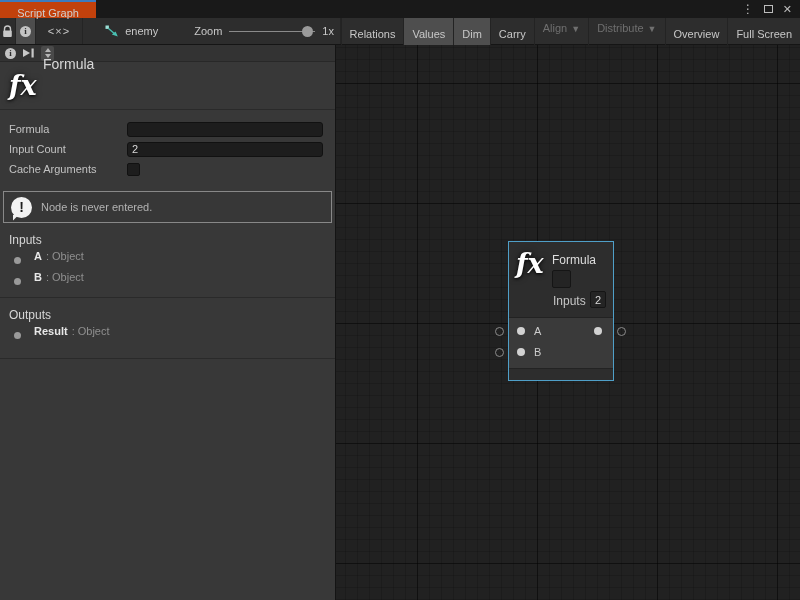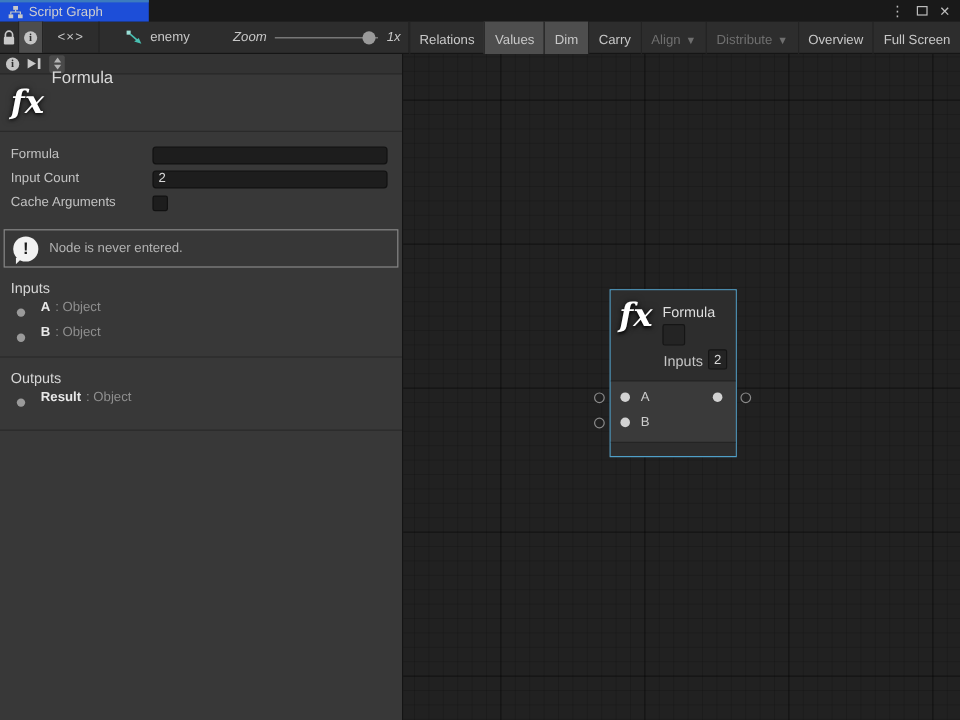--- a/index.html
+++ b/index.html
@@ -2,52 +2,52 @@
 <html><head>
 <meta charset="utf-8">
 <style>
   * { margin:0; padding:0; box-sizing:border-box; }
   html,body { width:800px; height:600px; overflow:hidden; background:#191919;
     font-family:"Liberation Sans", sans-serif; }
   .app { position:relative; width:800px; height:600px; background:#191919; }
 
   
   .tabbar { height:18px; background:#191919; display:flex; align-items:stretch; }
-  .tab { width:124px; background:#1d4ed8; border-top:2px solid #3c7bbf;
+  .tab { width:96px; background:#c2410c; border-top:2px solid #3c7bbf;
     display:flex; align-items:center; gap:5px; padding:0 7px;
-    color:#cfcfcf; font-size:11px; white-space:nowrap; }
+    color:#cfcfcf; font-size:11px; white-space:nowrap;flex-direction:column; }
   .win-controls { margin-left:auto; display:flex; align-items:center; gap:10px;
     padding-right:8px; color:#bdbdbd; font-size:12px; }
   .kebab { font-size:12px; line-height:1; cursor:default; }
   .maxbox { width:9px; height:8px; border:1.5px solid #bdbdbd; display:inline-block; }
   .closex { font-size:11px; }
 
   
   .toolbar { height:27px; background:#2d2d2d; border-bottom:1px solid #151515;
     display:flex; align-items:stretch; font-size:11px; color:#c8c8c8; }
   .tbtn { display:flex; align-items:center; justify-content:center;
     border-right:1px solid #242424; }
   .tbtn.lock { width:23px; }
   .tbtn.info { width:28px; background:#4d4d4d; }
   .tbtn.code { width:68px; color:#c8c8c8; letter-spacing:1px; }
   .info-glyph { width:11px; height:11px; border-radius:50%; background:#c4c4c4;
     color:#2d2d2d; font-size:9px; font-weight:bold; line-height:11px;
     text-align:center; font-family:"Liberation Serif", serif; }
   .graph-ref { display:flex; align-items:center; gap:6px; margin-left:22px;text-align:center; }
-  .zoom-wrap { display:flex; align-items:center; margin-left:36px; gap:7px;font-style:italic; }
+  .zoom-wrap { display:flex; align-items:center; margin-left:36px; gap:7px; }
   .slider { position:relative; width:86px; height:27px; }
   .slider .track { position:absolute; left:0; right:0; top:13px; height:1px; background:#8a8a8a; }
   .slider .knob { position:absolute; right:2px; top:8px; width:11px; height:11px;
     border-radius:50%; background:#9a9a9a; }
   .toolbar .sep { width:1px; background:#242424; margin-left:6px; }
   .tgl-group { margin-left:auto; display:flex; align-items:stretch; }
   .tgl { display:flex; align-items:center; gap:4px; padding:16px 8px;
     border-left:1px solid #232323; white-space:nowrap; }
   .tgl.active { background:#4e4e4e;text-align:right; }
-  .tgl.disabled { color:#6f6f6f; }
+  .tgl.disabled { color:#6f6f6f;align-items:flex-end; }
   .dd-arrow { font-size:9px; }
 
   
   .inspector { position:absolute; left:0; top:45px; width:336px; height:555px;
     background:#383838; border-right:1px solid #141414; color:#c4c4c4; }
   .insp-header { height:17px; background:#333333; border-bottom:1px solid #282828;
     display:flex; align-items:center; gap:6px; padding:0 5px; font-size:11px; }
   .insp-header .title { flex:1; color:#c9c9c9; }
   .spinner { width:13px; height:15px; background:#4a4a4a; border-radius:2px;
     display:flex; flex-direction:column; align-items:center; justify-content:center; gap:2px; }

